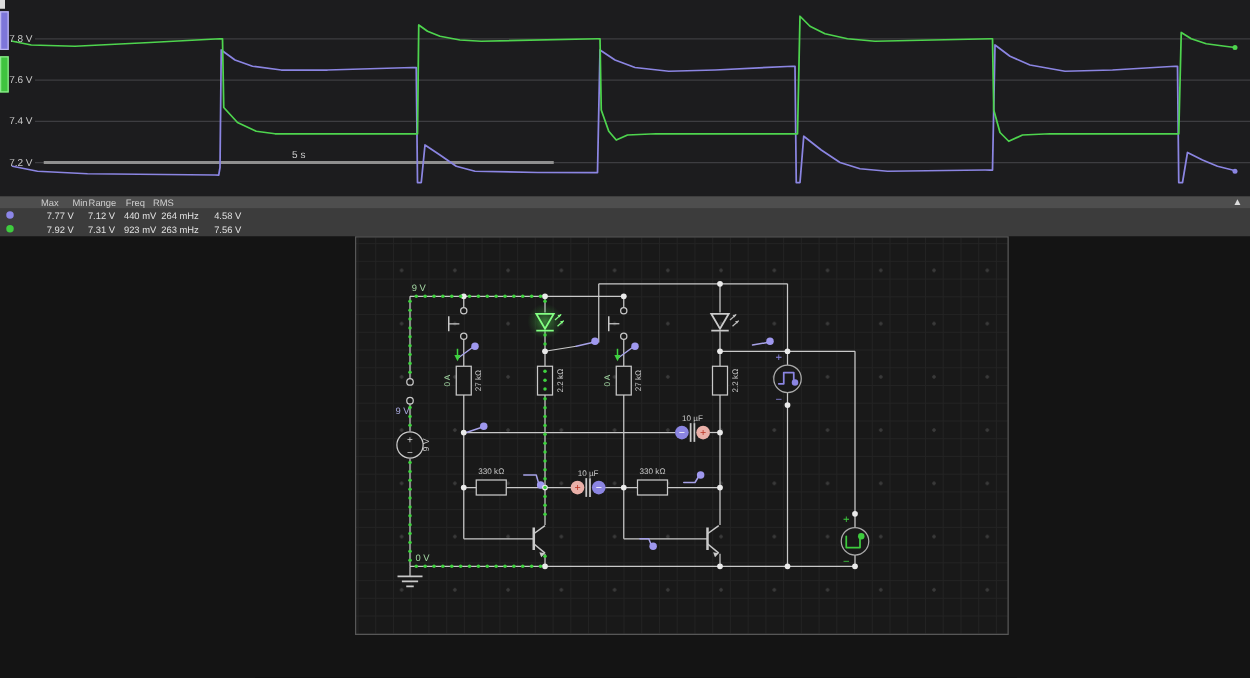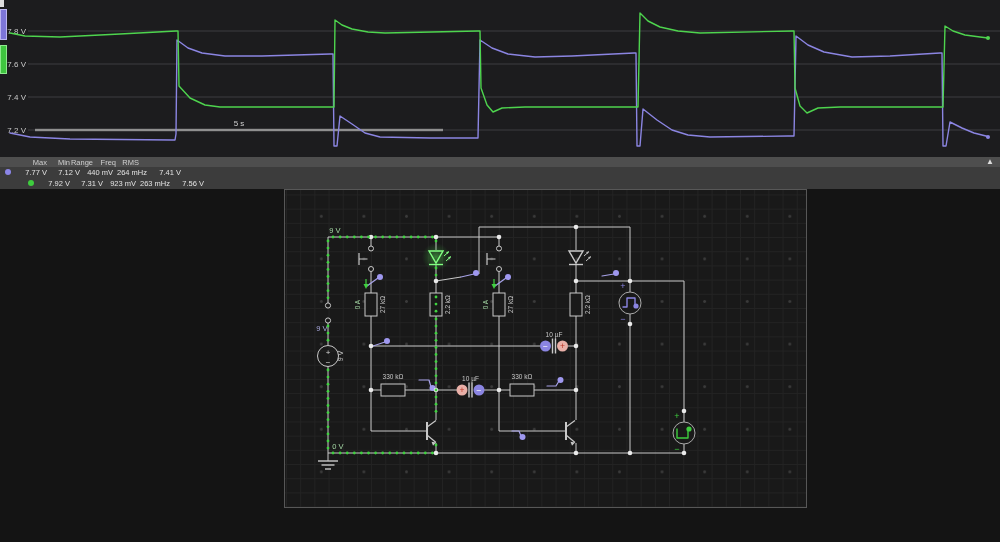--- a/index.html
+++ b/index.html
@@ -11,21 +11,21 @@
   #band-header{position:absolute;left:0;top:157px;width:1000px;height:10px;background:#4e4e4e;}
   #band-rows{position:absolute;left:0;top:167px;width:1000px;height:22px;background:#3c3c3c;}
   #collapse{position:absolute;right:6px;top:0px;font-size:8px;color:#dcdcdc;line-height:10px;cursor:default;}
   .stats-cols{display:flex;}
   .stats-cols span{display:block;text-align:right;}
   #stats-head{position:absolute;left:0;top:1px;width:220px;color:#cfcfcf;font-size:7.5px;}
   #stats-head span{width:23px;}
   #stats-head span:first-child{width:47px;}
   .stat-row{position:absolute;left:0;width:220px;height:11px;color:#e2e2e2;font-size:7.5px;}
   .stat-row .dot{position:absolute;left:5px;top:2px;width:6px;height:6px;border-radius:50%;}
-  .stat-row .vals{position:absolute;left:0;top:1px;display:flex;align-items:center;}
+  .stat-row .vals{position:absolute;left:12px;top:1px;display:flex;align-items:center;}
   .stat-row .vals span{display:block;text-align:right;width:33px;}
   .stat-row .vals span:first-child{width:47px;}
   .stat-row .vals span:nth-child(4),.stat-row .vals span:nth-child(5){width:34px;}
   #circuit-canvas{position:absolute;left:284px;top:189px;width:521px;height:317px;
     border:1px solid #575757;background-color:#191919;
     background-image:
       radial-gradient(circle,#3a3a3a 1.1px,transparent 1.7px),
       linear-gradient(#232323 1px,transparent 1px),
       linear-gradient(90deg,#232323 1px,transparent 1px);
     background-size:42.6px 42.6px,14.2px 14.2px,14.2px 14.2px;
@@ -86,24 +86,24 @@
   </div>
 
   <div id="band-rows">
     <div class="stat-row" style="top:0px;">
       <div class="dot" style="background: rgb(140, 134, 232);"></div>
       <div class="vals">
         <span>7.77 V</span>
         <span>7.12 V</span>
         <span>440 mV</span>
         <span>264 mHz</span>
-        <span>7.41 V</span>
+        <span>4.58 V</span>
       </div>
     </div>
-    <div class="stat-row" style="top:11px;margin-left:23px;">
+    <div class="stat-row" style="top:11px;">
       <div class="dot" style="background: rgb(62, 204, 62);"></div>
       <div class="vals">
         <span>7.92 V</span>
         <span>7.31 V</span>
         <span>923 mV</span>
         <span>263 mHz</span>
         <span>7.56 V</span>
       </div>
     </div>
   </div>

